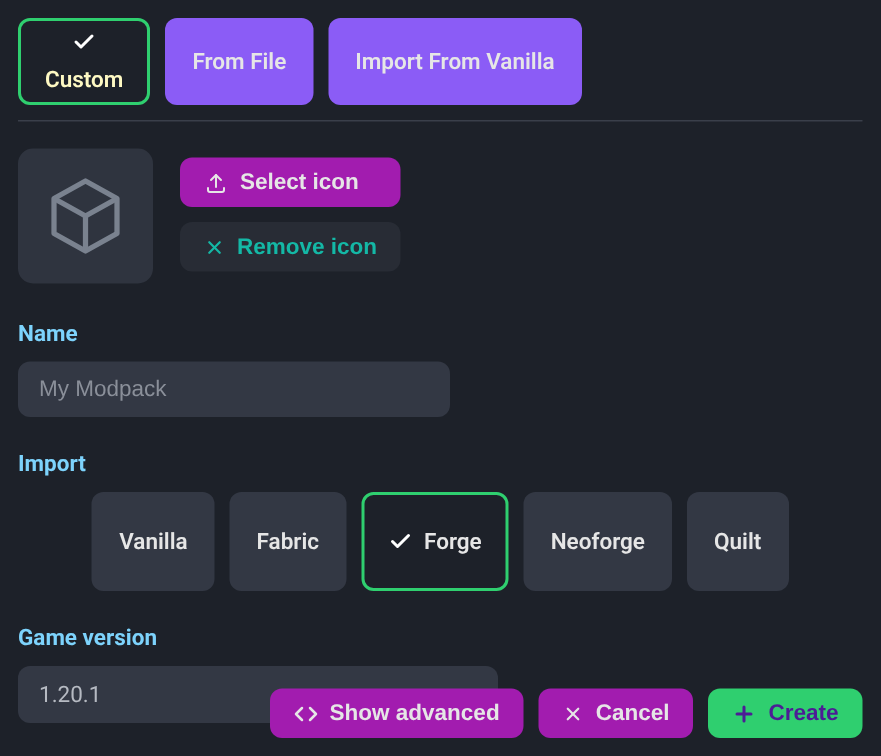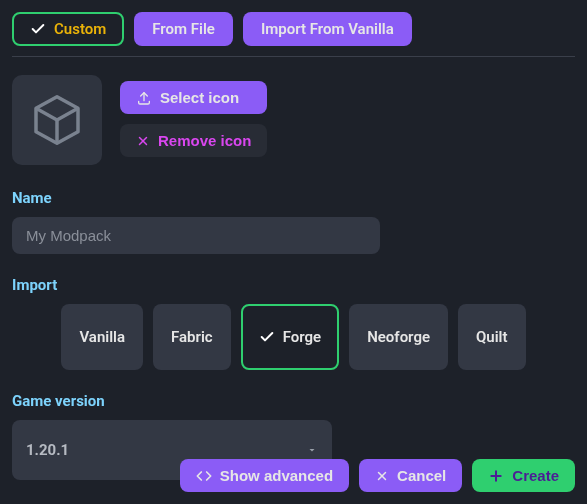--- a/index.html
+++ b/index.html
@@ -21,81 +21,81 @@
     padding: 8px 18px;
     font-weight: 600;
     display: flex;
     align-items: center;
     gap: 8px;
     cursor: pointer;
   }
   .tab.active {
     background: transparent;
     border: 2px solid #2fcf6f;
-    color: #eab308;
+    color: #fef9c3;
     padding: 6px 16px;
+    flex-direction: column;
   }
   .divider { border-top: 1px solid #3a3f4a; margin-bottom: 18px; }
   .icon-row { display: flex; gap: 18px; align-items: flex-start; margin-bottom: 24px; }
   .icon-preview {
     width: 90px; height: 90px;
     background: #2f343f;
     border-radius: 10px;
     display: flex; align-items: center; justify-content: center;
   }
   .icon-btns { display: flex; flex-direction: column; gap: 10px; padding-top: 6px; }
   .btn {
-    background: #8b5cf6;
+    background: #a21caf;
     color: #e6e6e6;
     border: none;
     border-radius: 8px;
     padding: 8px 16px;
     font-size: 15px;
     font-weight: 600;
     display: inline-flex;
     align-items: center;
     gap: 8px;
     cursor: pointer;
   }
-  .btn.disabled { background: #282c35; color: #d946ef; cursor: default; }
+  .btn.disabled { background: #282c35; color: #14b8a6; cursor: default; }
   .label { font-weight: 700; color: #7dd3fc; margin-bottom: 10px; display: block; }
   .section { margin-bottom: 22px; }
   .text-input {
     background: #333844;
     border: none;
     border-radius: 8px;
     padding: 10px 14px;
     color: #e6e6e6;
     font-size: 15px;
-    width: 368px;
+    width: 288px;
   }
   .text-input::placeholder { color: #8a8f99; }
   .pill-row { display: flex; gap: 10px; flex-wrap: wrap; justify-content: center; }
   .pill {
     background: #333844;
     border-radius: 8px;
     padding: 8px 18px;
     font-weight: 600;
     cursor: pointer;
     display: flex; align-items: center; gap: 8px;
   }
   .pill.active {
     background: transparent;
     border: 2px solid #2fcf6f;
     padding: 22px 16px;
   }
   .select {
     background: #333844;
     border-radius: 8px;
-    padding: 21px 14px;
+    padding: 10px 14px;
     width: 320px;
     display: flex; justify-content: space-between; align-items: center;
     cursor: pointer;
     color: #b6bac2;
-    font-weight: bold;
   }
   .footer {
     position: absolute;
     bottom: 12px; right: 12px;
     display: flex; gap: 10px;
   }
   .btn.primary { background: #2fcf6f; color: #4c1d95; }
   svg { display: block; }
 </style>
 </head>

